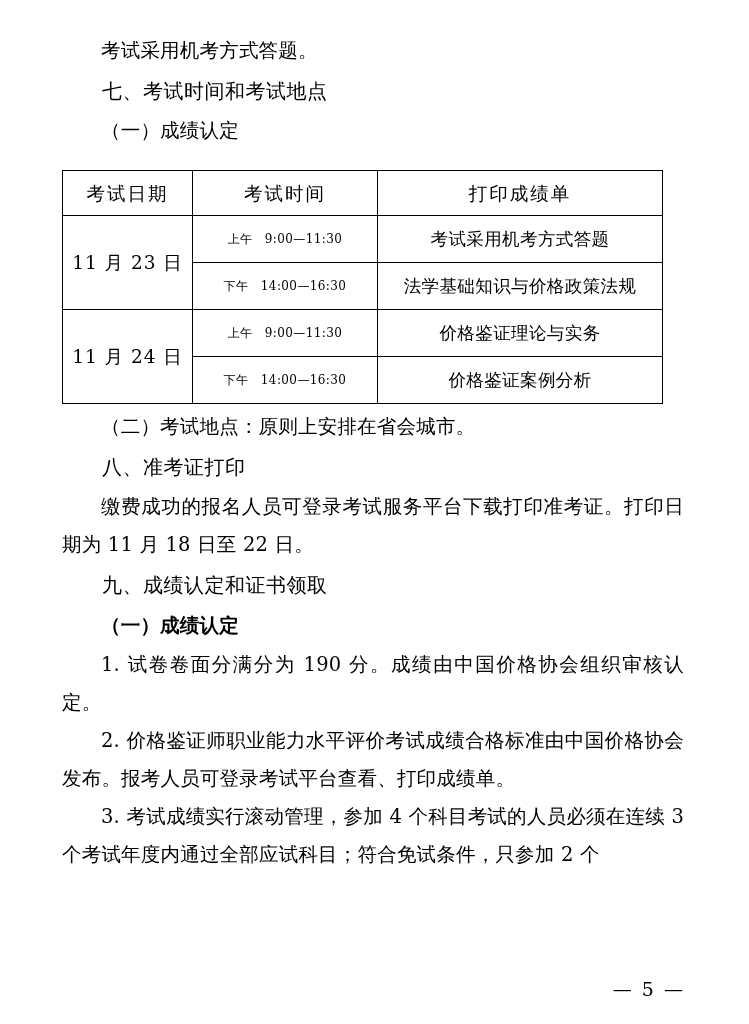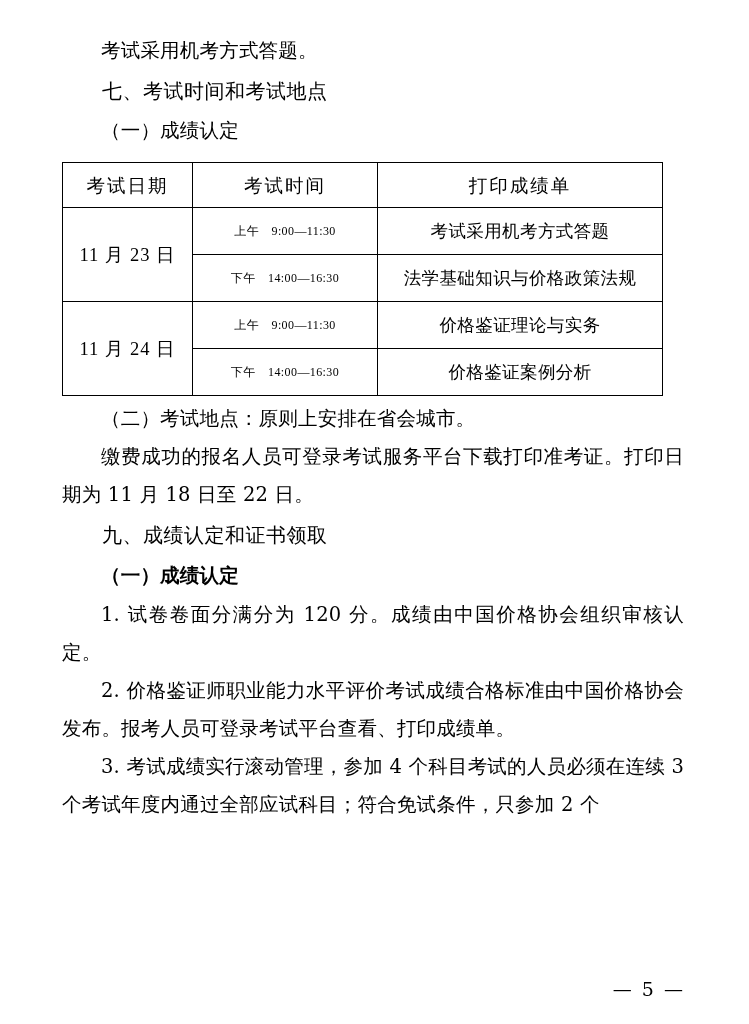--- a/index.html
+++ b/index.html
@@ -50,23 +50,22 @@
     margin: 0;
   }
   .subheading {
     font-weight: bold;
     font-size: 19.5px;
     line-height: 40px;
     text-indent: 2em;
     margin: 0;
   }
   .tbl-wrap {
-    margin: 12px 0 4px 0;
+    margin: 20px 0 4px 0;
     width: 600px;
-    font-family: Liberation Serif, serif;
   }
   table.exam {
     border-collapse: collapse;
     width: 600px;
     table-layout: fixed;
     font-size: 17.5px;
   }
   table.exam td, table.exam th {
     border: 1px solid #000000;
     text-align: center;
@@ -149,28 +148,29 @@
           <tr>
             <td class="time-cell">下午　14:00—16:30</td>
             <td class="subj-cell">价格鉴证案例分析</td>
           </tr>
         </tbody>
       </table>
     </div>
 
     <p class="indent2">（二）考试地点：原则上安排在省会城市。</p>
 
+    <p class="heading">八、准考证打印</p>
 
     <p class="indent2">缴费成功的报名人员可登录考试服务平台下载打印准考证。打印日期为 11 月 18 日至 22 日。</p>
 
     <p class="heading">九、成绩认定和证书领取</p>
 
     <p class="subheading">（一）成绩认定</p>
 
-    <p class="indent2">1. 试卷卷面分满分为 120 分。成绩由中国价格协会组织审核认定。</p>
+    <p class="indent2">1. 试卷卷面分满分为 190 分。成绩由中国价格协会组织审核认定。</p>
 
     <p class="indent2">2. 价格鉴证师职业能力水平评价考试成绩合格标准由中国价格协会发布。报考人员可登录考试平台查看、打印成绩单。</p>
 
     <p class="indent2">3. 考试成绩实行滚动管理，参加 4 个科目考试的人员必须在连续 3 个考试年度内通过全部应试科目；符合免试条件，只参加 2 个</p>
 
   </div>
 
   <div class="footer">— 5 —</div>
 </div>
 

